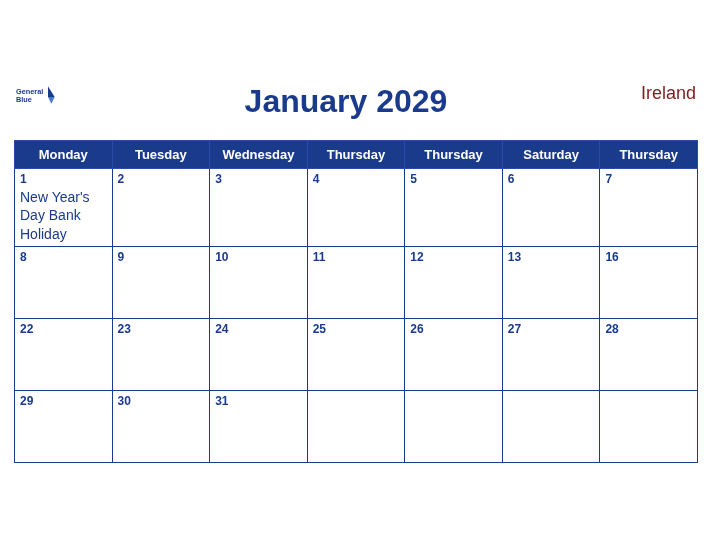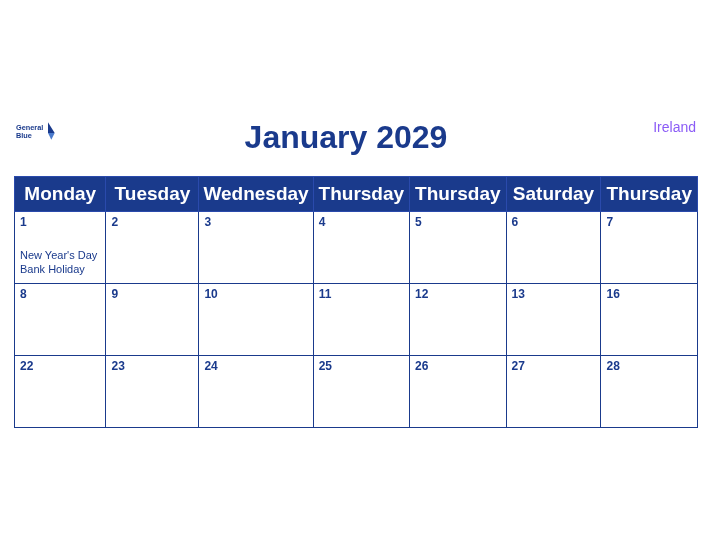--- a/index.html
+++ b/index.html
@@ -34,57 +34,57 @@
       height: 28px;
     }
     .calendar-title {
       font-size: 32px;
       font-weight: bold;
       color: #1a3a8c;
       text-align: center;
       flex: 1;
     }
     .country-label {
-      font-size: 14px;
-      color: #8b5cf6;
+      font-size: 18px;
+      color: #7f1d1d;
       font-weight: normal;
       text-align: right;
       min-width: 60px;
     }
     .calendar-table {
       width: 100%;
       border-collapse: collapse;
       border: 1.5px solid #1a3a8c;
     }
     .calendar-table thead tr th {
       background-color: #1a3a8c;
       color: #fff;
       text-align: center;
-      font-size: 19px;
+      font-size: 13px;
       font-weight: bold;
       padding: 6px 4px;
       border: 1px solid #2a4aac;
     }
     .calendar-table tbody tr td {
       border: 1px solid #1a3a8c;
       vertical-align: top;
       width: calc(100% / 7);
       height: 72px;
       padding: 3px 5px;
       background: #fff;
     }
     .day-number {
       font-size: 12px;
       color: #1a3a8c;
       font-weight: bold;
     }
     .holiday-text {
-      font-size: 11px;
+      font-size: 14px;
       color: #1a3a8c;
-      margin-top: 19px;
+      margin-top: 2px;
       line-height: 1.3;
     }
     .empty-cell {
       background: #f5f7ff;
     }
   </style>
 </head>
 <body>
 
 <div class="calendar-wrapper">
@@ -178,15 +178,30 @@
           <td>
             <div class="day-number">26</div>
           </td>
           <td>
             <div class="day-number">27</div>
           </td>
           <td>
             <div class="day-number">28</div>
           </td>
         </tr>
+        <tr>
+          <td>
+            <div class="day-number">29</div>
+          </td>
+          <td>
+            <div class="day-number">30</div>
+          </td>
+          <td>
+            <div class="day-number">31</div>
+          </td>
+          <td class="empty-cell"></td>
+          <td class="empty-cell"></td>
+          <td class="empty-cell"></td>
+          <td class="empty-cell"></td>
+        </tr>
       </tbody>
   </table>
 </div>
 
 </body></html>

